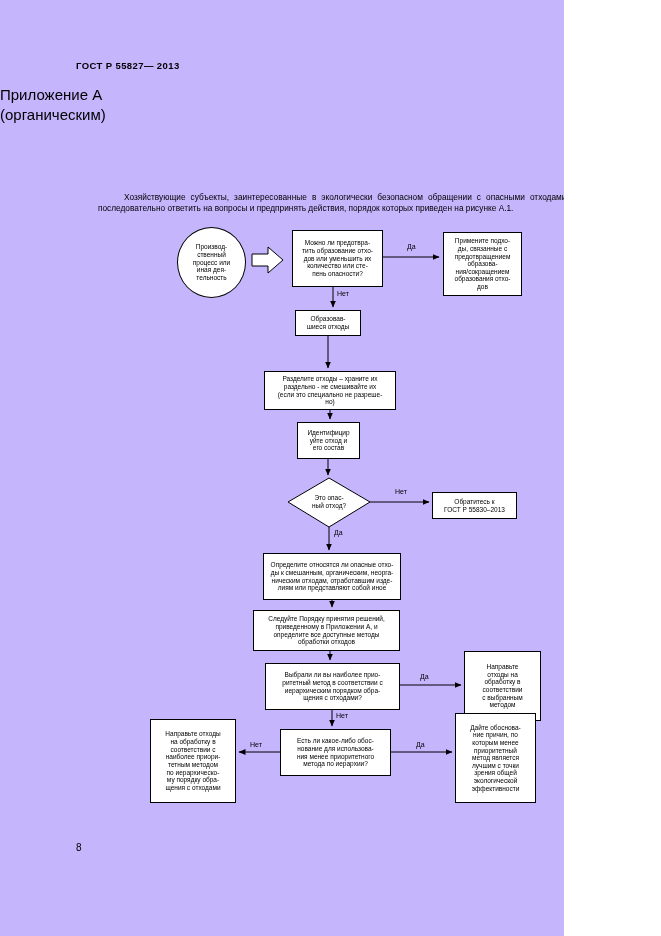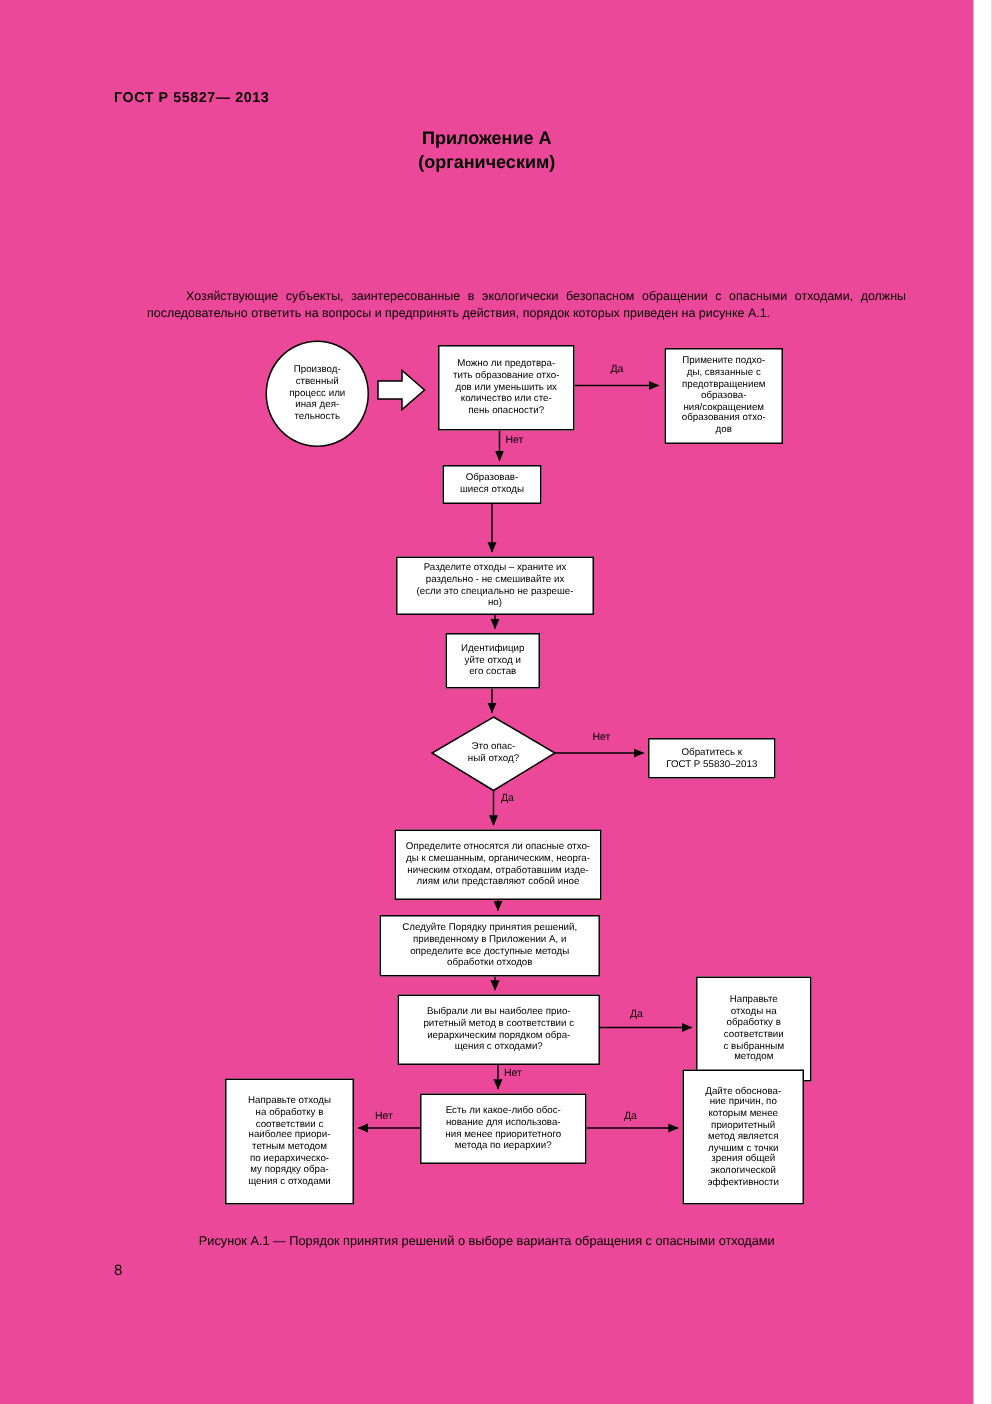--- a/index.html
+++ b/index.html
@@ -1,22 +1,22 @@
 <!DOCTYPE html>
 <html><head>
 <meta charset="utf-8">
 <style>
   * { margin:0; padding:0; box-sizing:border-box; }
   html,body { background:#ffffff; }
   .page {
-    position:relative; width:649px; height:936px; background:#ec4899;
+    position:relative; width:564px; height:936px; background:#c4b5fd;
     font-family:"Liberation Sans", sans-serif; color:#000; overflow:hidden;
   }
   .doc-header { position:absolute; left:76px; top:60px; font-size:9.5px; font-weight:bold; letter-spacing:.4px; }
-  .appendix { position:absolute; top:85px; left:0; width:100%; text-align:center; font-size:12px; font-weight:bold; line-height:1.3; }
+  .appendix { position:absolute; top:85px; left:0; width:100%; font-size:15px; font-weight:normal; line-height:1.3; }
   .sec-title { position:absolute; top:147px; left:0; width:100%; text-align:center; font-size:9.5px; font-weight:bold; line-height:1.45; }
   .intro { position:absolute; top:192px; left:78px; width:506px; font-size:8.3px; line-height:1.35; text-align:justify; text-indent:26px;margin-left:20px; }
   .connectors { position:absolute; left:0; top:0; width:661px; height:936px; }
   .node {
     position:absolute; display:flex; align-items:center; justify-content:center;
     text-align:center; border:1px solid #000; background:#fff;
     font-size:6.5px; line-height:1.18; white-space:pre-line; padding:2px;
   }
   .ellipse { border-radius:50%; }
   .noborder { border:none; background:transparent; }
@@ -165,16 +165,15 @@
     <div class="flabel l-yes1">Да</div>
     <div class="flabel l-no1">Нет</div>
     <div class="flabel l-no2">Нет</div>
     <div class="flabel l-yes2">Да</div>
     <div class="flabel l-yes3">Да</div>
     <div class="flabel l-no3">Нет</div>
     <div class="flabel l-no4">Нет</div>
     <div class="flabel l-yes4">Да</div>
   </div>
 
-  <div class="caption">Рисунок А.1 — Порядок принятия решений о выборе варианта обращения с опасными отходами</div>
   <div class="pageno">8</div>
 
 </div>
 
 </body></html>

